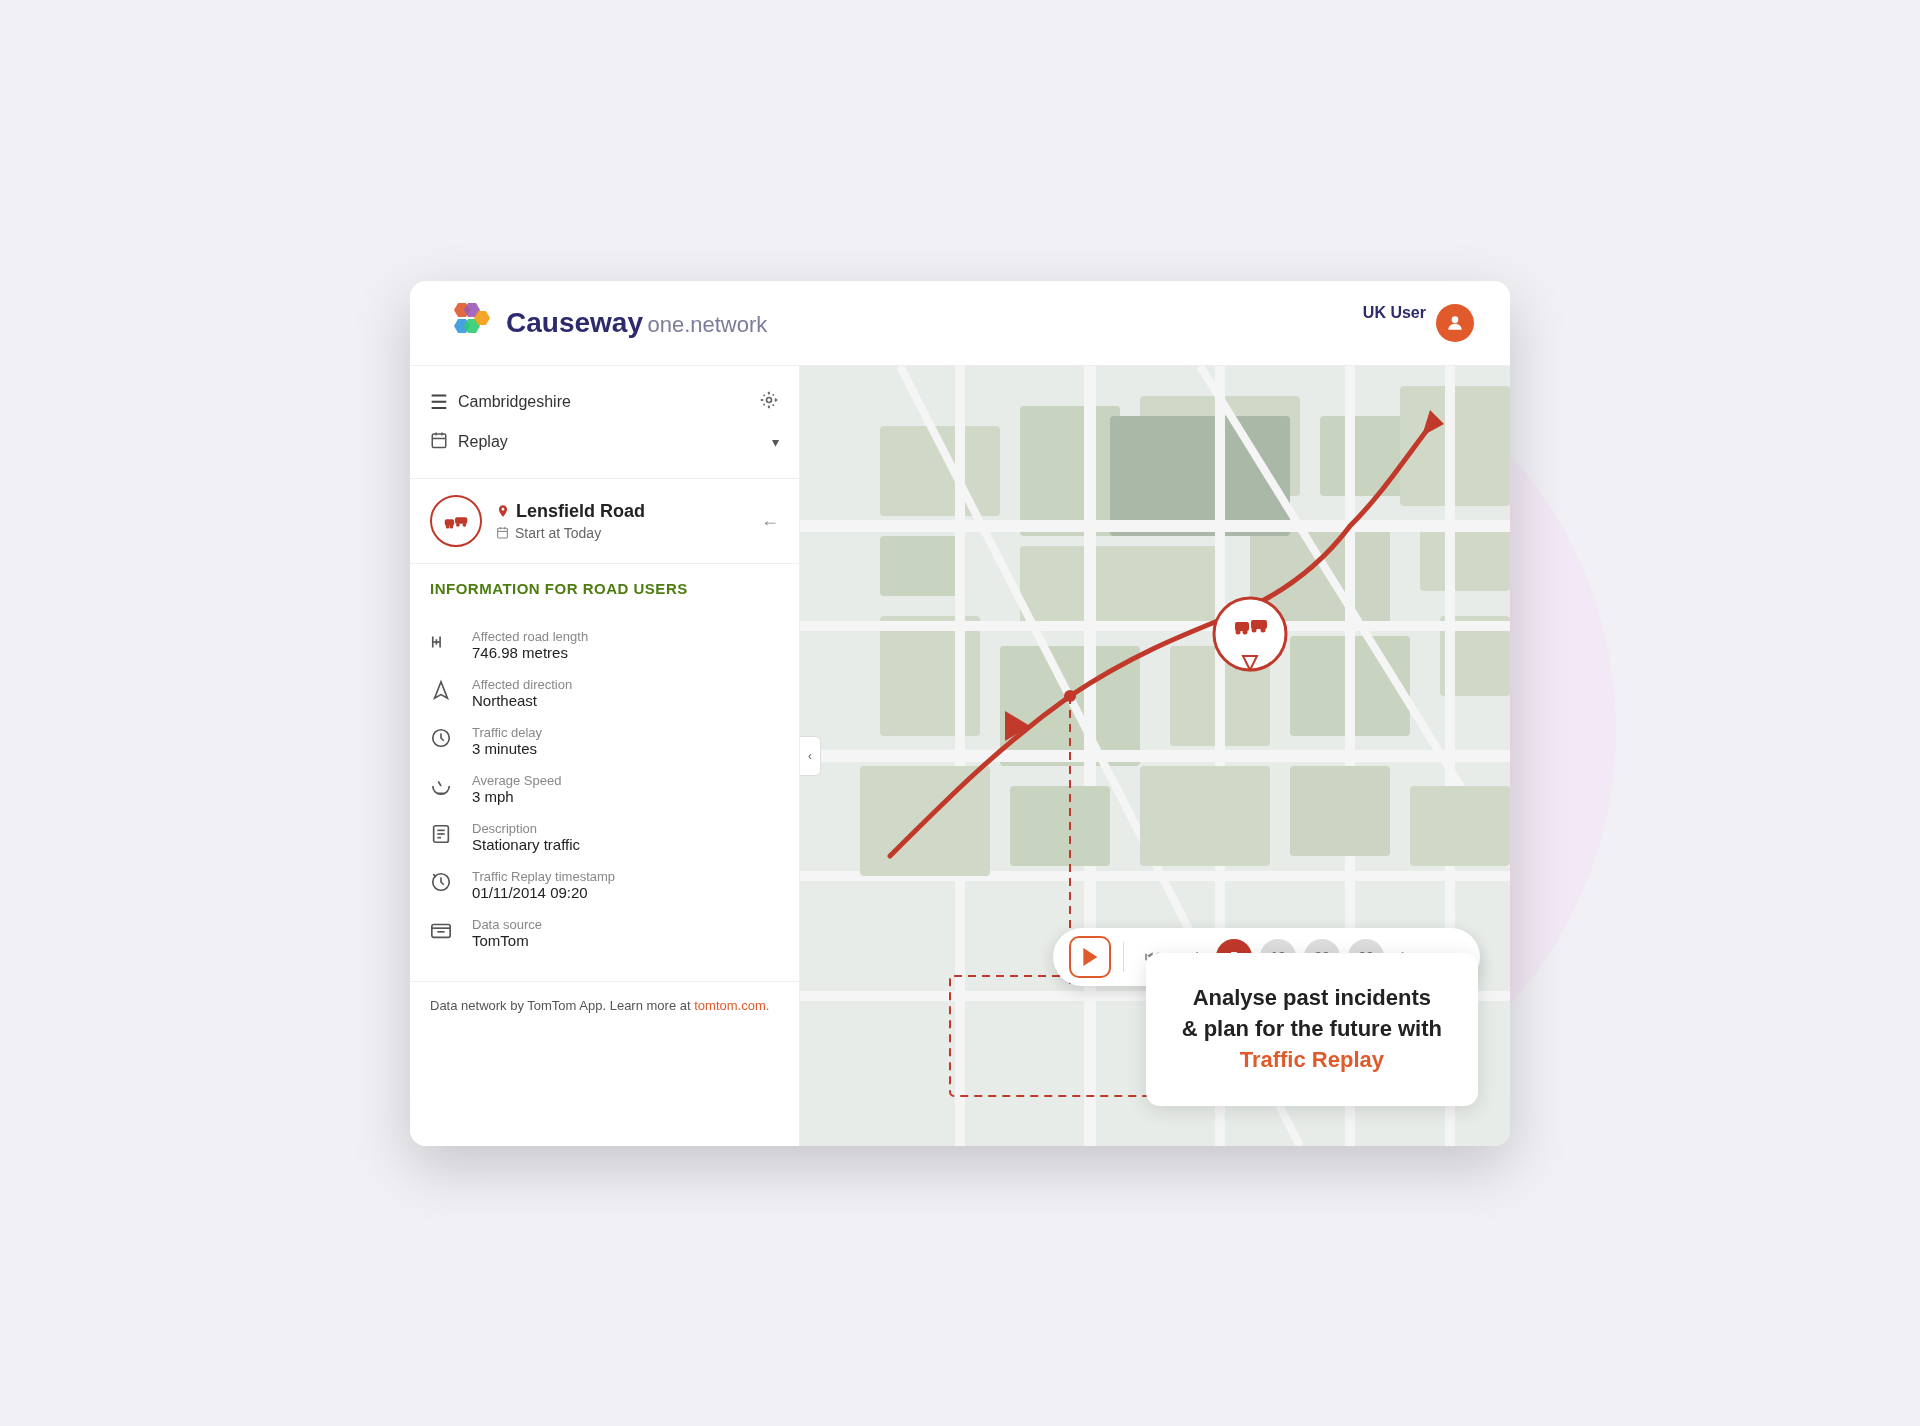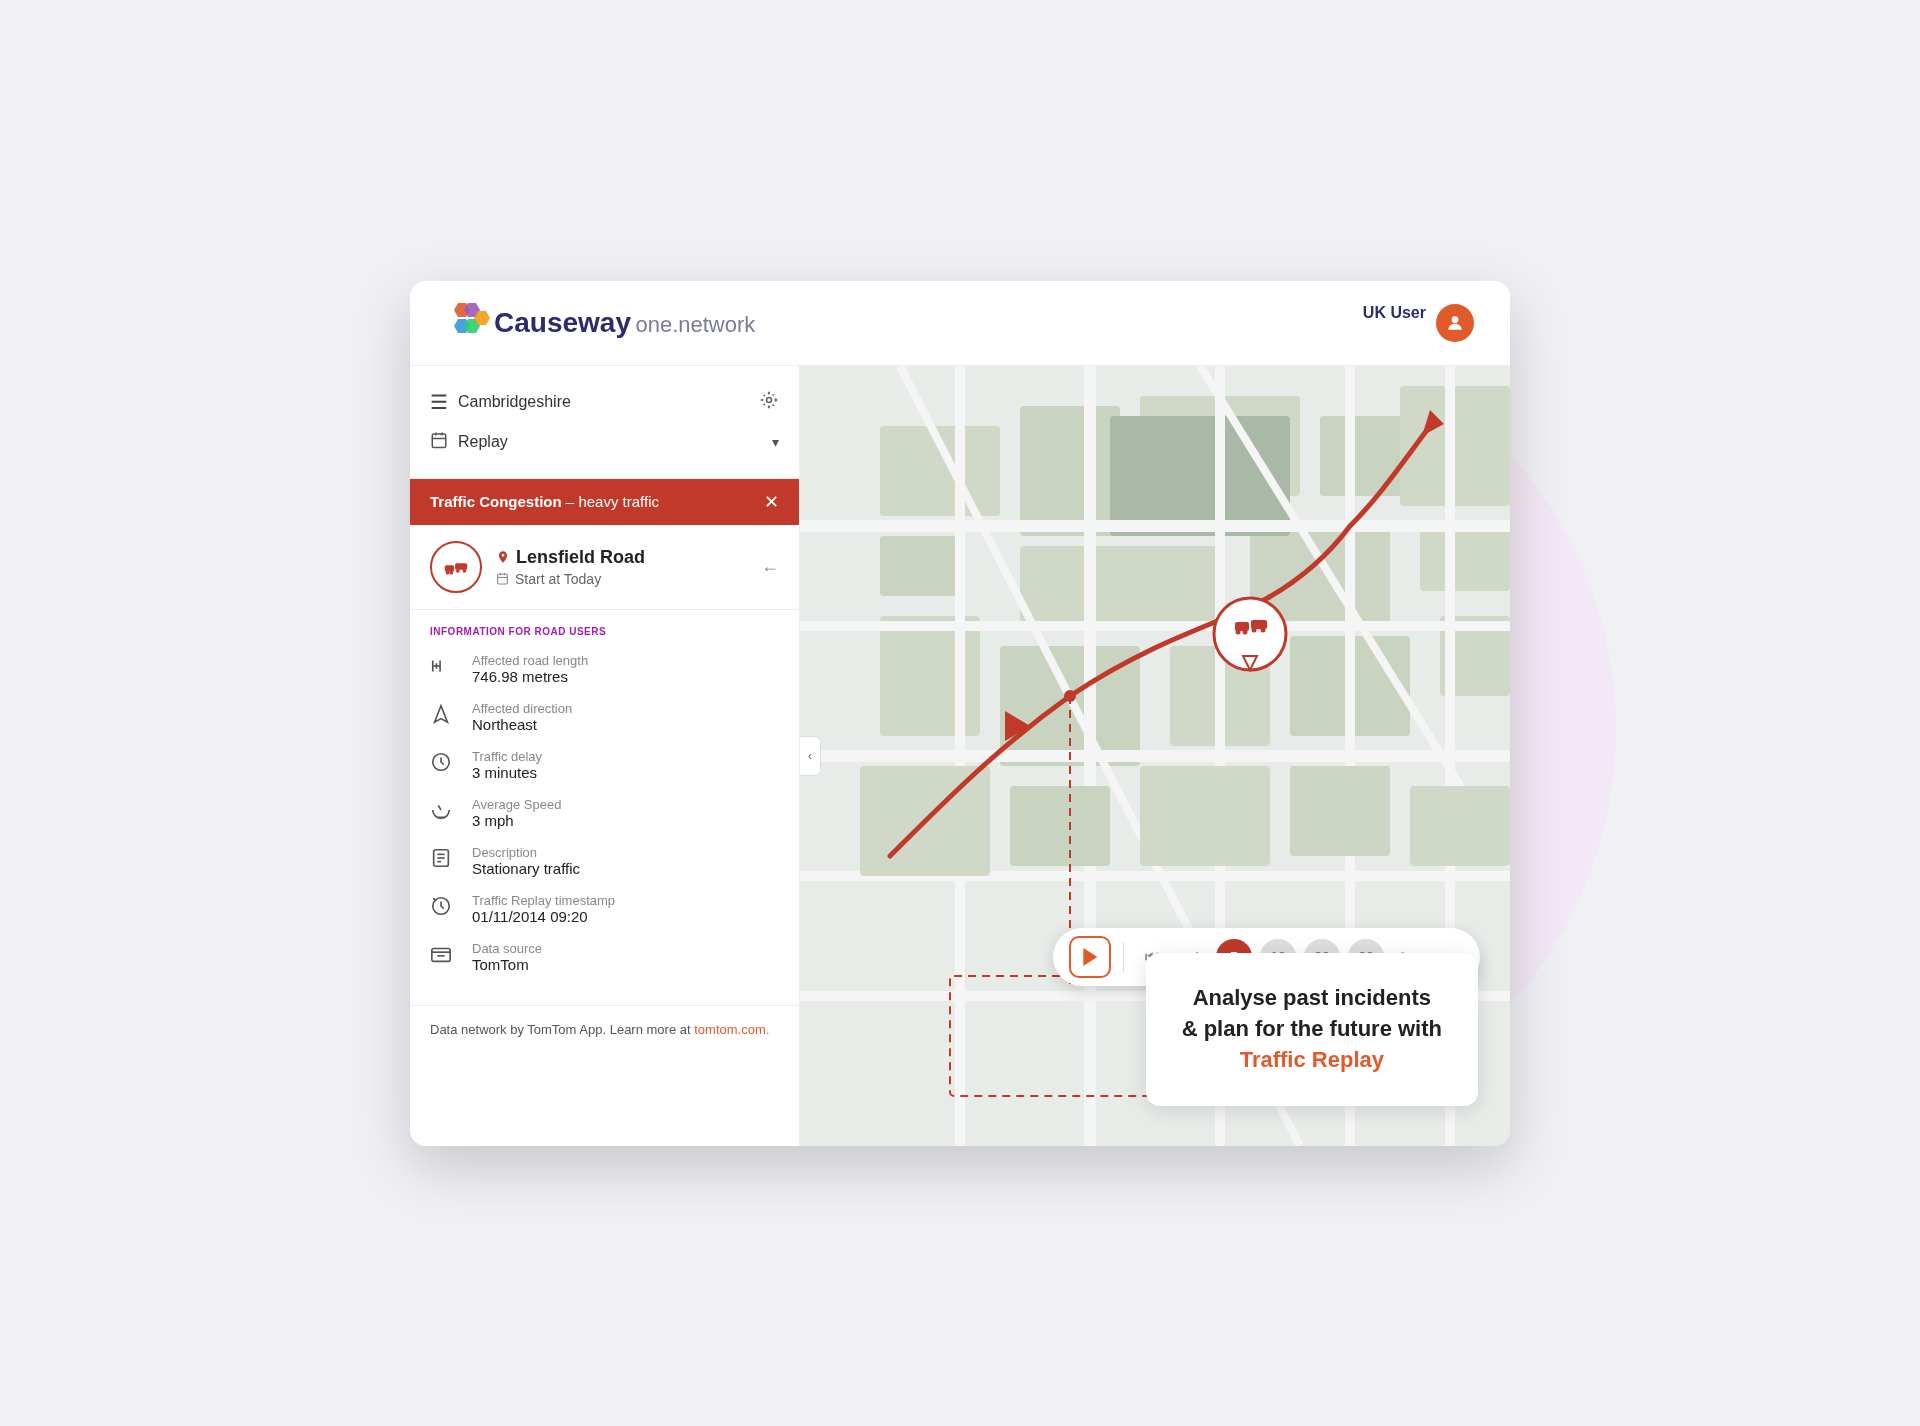--- a/index.html
+++ b/index.html
@@ -52,21 +52,21 @@
       padding: 18px 36px;
       display: flex;
       align-items: center;
       justify-content: space-between;
       border-bottom: 1px solid #eee;
     }
 
     .logo-area {
       display: flex;
       align-items: center;
-      gap: 0;
+      gap: 12px;
     }
 
     .logo-hexagons {
       width: 48px;
       height: 48px;
     }
 
     .logo-text {
       font-size: 28px;
       font-weight: 700;
@@ -253,24 +253,24 @@
       font-size: 18px;
       cursor: pointer;
     }
 
     
     .info-section {
       padding: 16px 20px;
     }
 
     .info-title {
-      font-size: 10px;
+      font-size: 15px;
       font-weight: 700;
-      color: #a21caf;
-      margin-bottom: 16px;
+      color: #4d7c0f;
+      margin-bottom: 32px;
       letter-spacing: 0.5px;
     }
 
     .info-row {
       display: flex;
       align-items: flex-start;
       gap: 14px;
       margin-bottom: 16px;
     }
 
@@ -503,28 +503,20 @@
                 <line x1="16" y1="2" x2="16" y2="6"></line>
                 <line x1="8" y1="2" x2="8" y2="6"></line>
                 <line x1="3" y1="10" x2="21" y2="10"></line>
               </svg>
             </span>
             <span class="date-text">Replay</span>
             <span class="chevron-down">▾</span>
           </div>
         </div>
 
-        <div class="congestion-banner">
-          <span class="banner-text">
-            <strong>Traffic Congestion</strong>
-            <span> – </span>
-            <span>heavy traffic</span>
-          </span>
-          <span class="banner-close">✕</span>
-        </div>
 
         <div class="location-header">
           <div class="traffic-icon-circle">
             <svg viewBox="0 0 32 32" fill="none">
 
               <rect x="4" y="14" width="10" height="7" rx="2" fill="#c0392b"></rect>
               <rect x="15" y="12" width="13" height="7" rx="2" fill="#c0392b"></rect>
               <circle cx="7" cy="22" r="2" fill="#c0392b"></circle>
               <circle cx="11" cy="22" r="2" fill="#c0392b"></circle>
               <circle cx="18" cy="20" r="2" fill="#c0392b"></circle>

